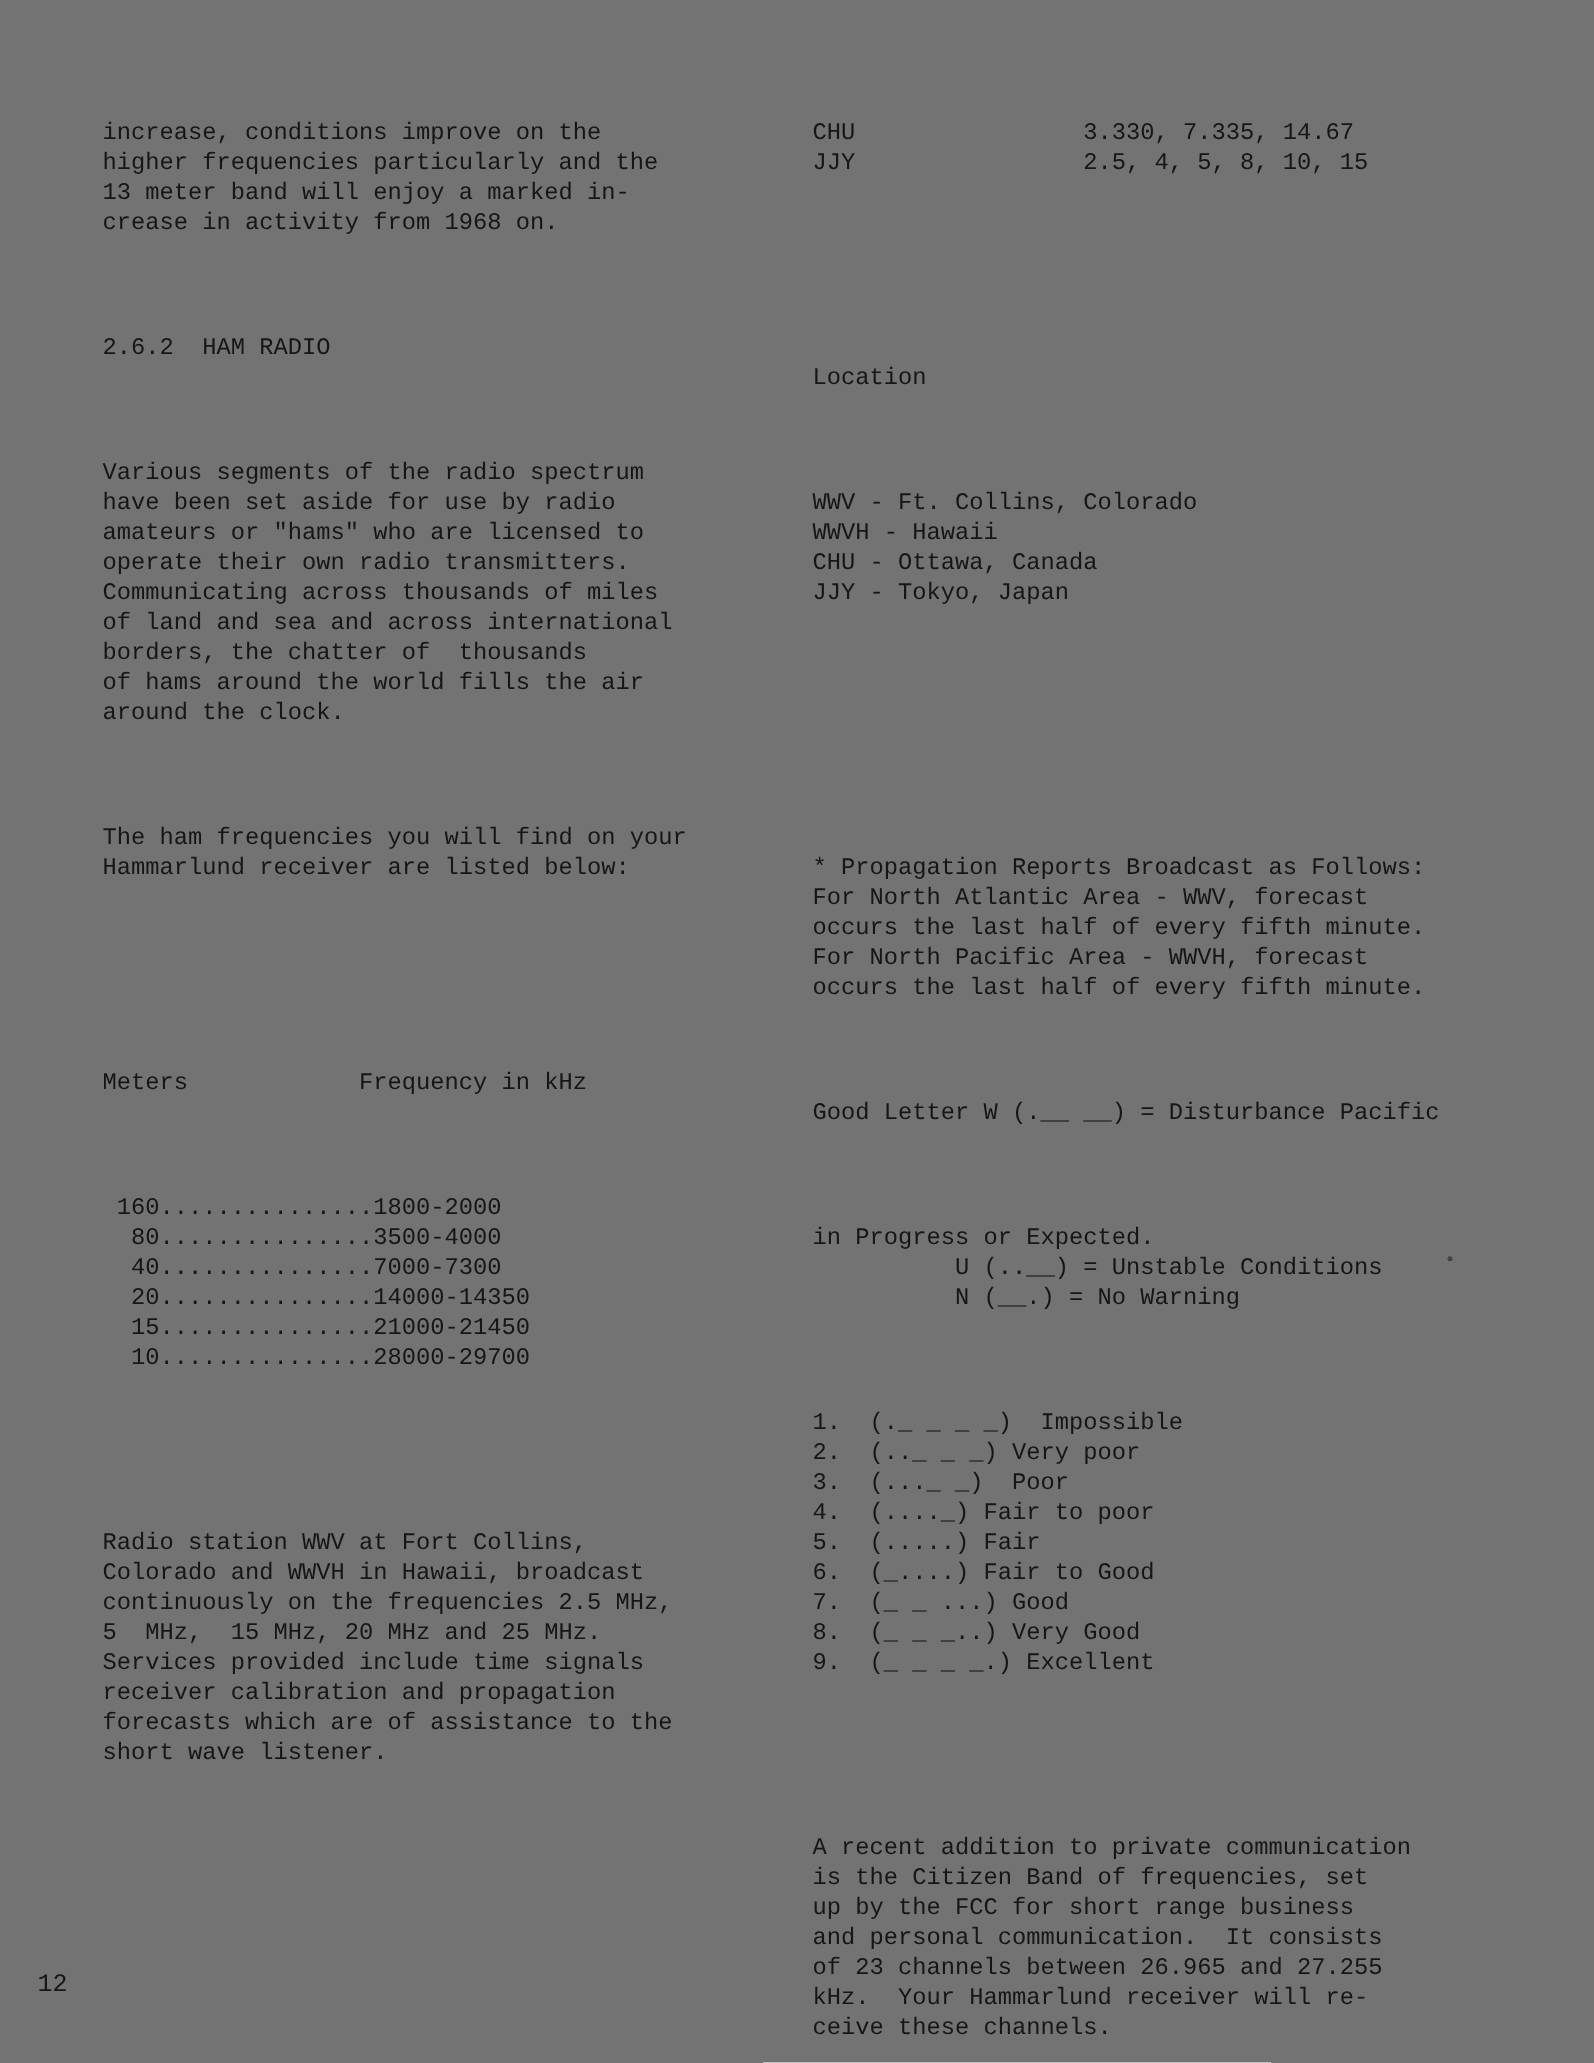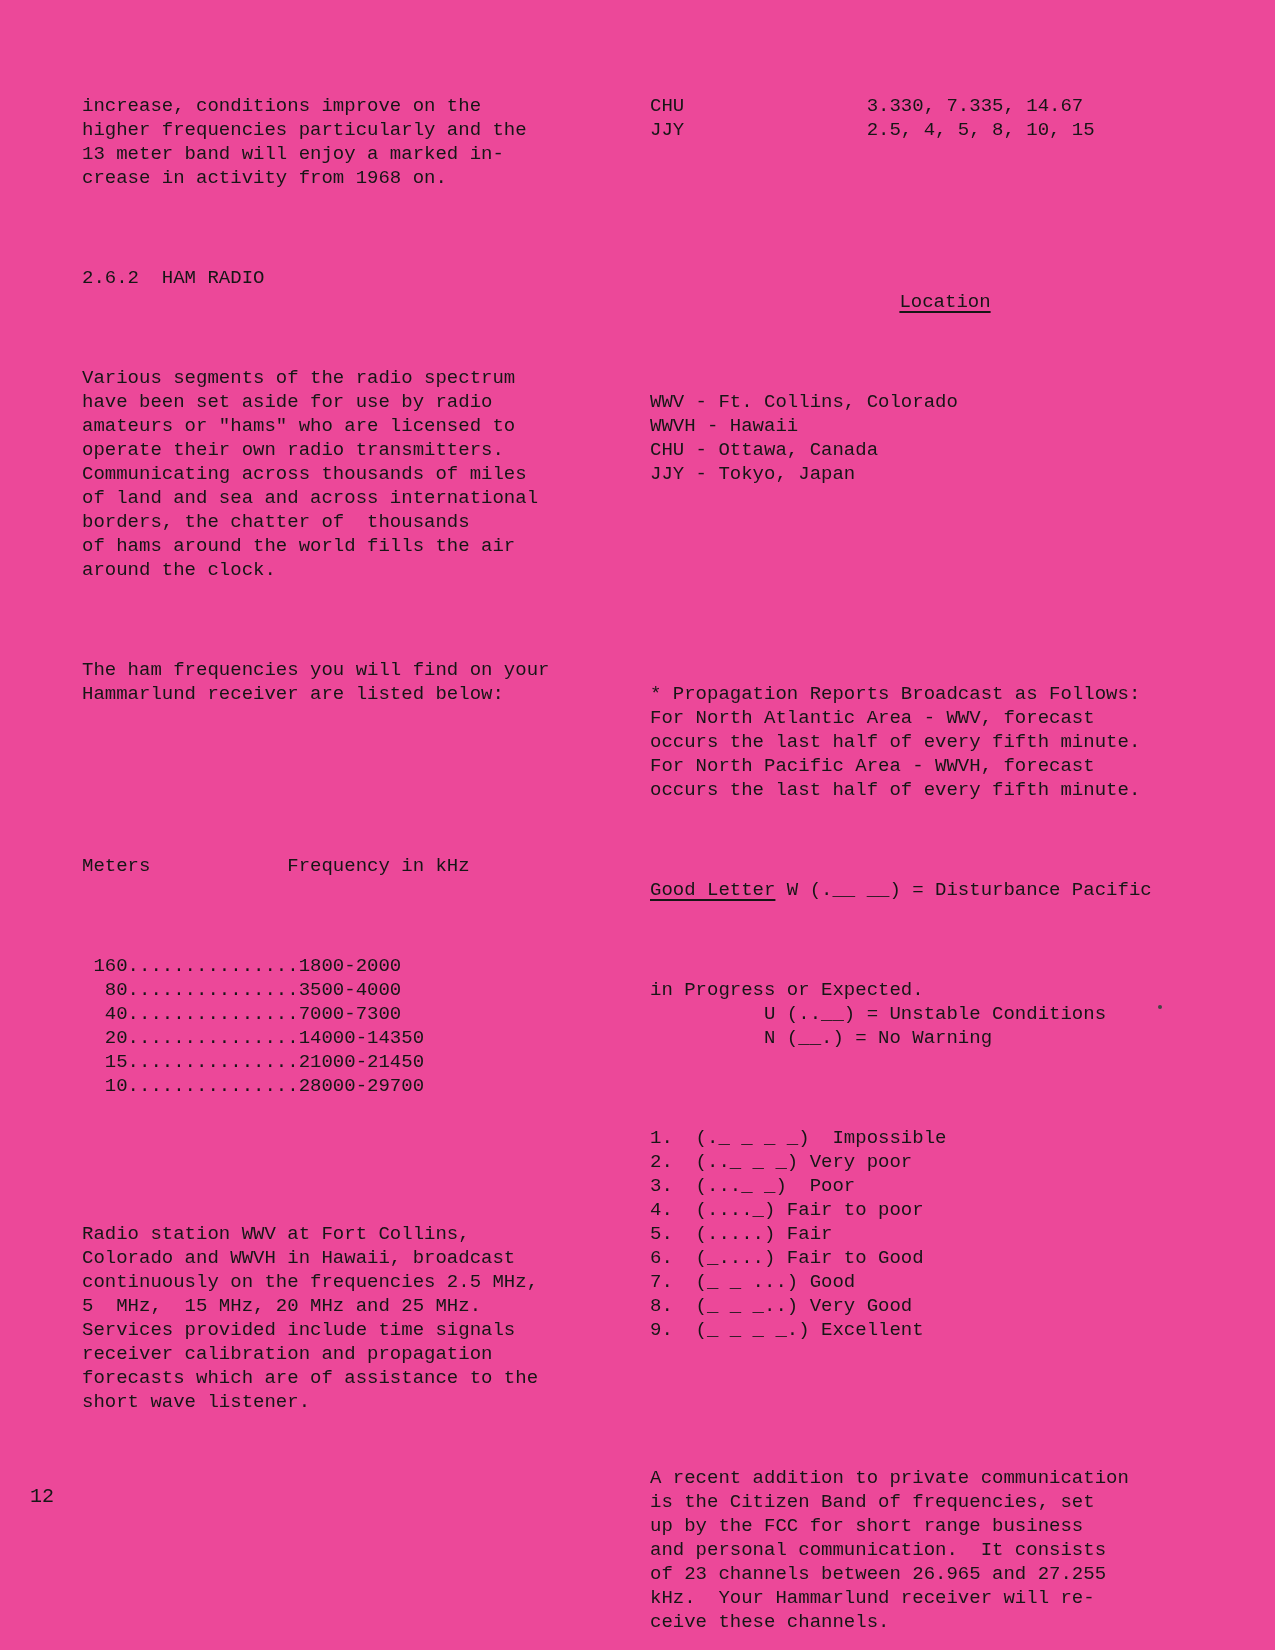--- a/index.html
+++ b/index.html
@@ -4,48 +4,46 @@
 <style>
   html, body {
     margin: 0;
     padding: 0;
     background: #ffffff;
   }
   .page {
     position: relative;
     width: 1275px;
     height: 1650px;
-    background: #ec4899;
+    background: #737373;
     overflow: hidden;
     font-family: "Liberation Mono", "DejaVu Sans Mono", monospace;
     color: #161616;
   }
   .col {
     position: absolute;
     top: 46px;
     font-size: 19px;
     line-height: 24px;
     white-space: pre;
     letter-spacing: 0px;
   }
   #left-col  { left: 82px;  width: 545px; }
   #right-col { left: 650px; width: 590px; }
   .block { margin-top: 24px; }
   .block:first-child { margin-top: 0; }
   .lines { white-space: pre; margin-top: 28px; }
   .u {
-    text-decoration: underline;
     text-decoration-thickness: 2px;
     text-underline-offset: 4px;
-    text-align: center;
   }
   .page-number {
     position: absolute;
     left: 30px;
-    top: 1485px;
+    top: 1577px;
     font-size: 20px;
     line-height: 24px;
   }
   .dot-artifact {
     position: absolute;
     left: 1158px;
     top: 1005px;
     width: 4px;
     height: 4px;
     background: #444444;

